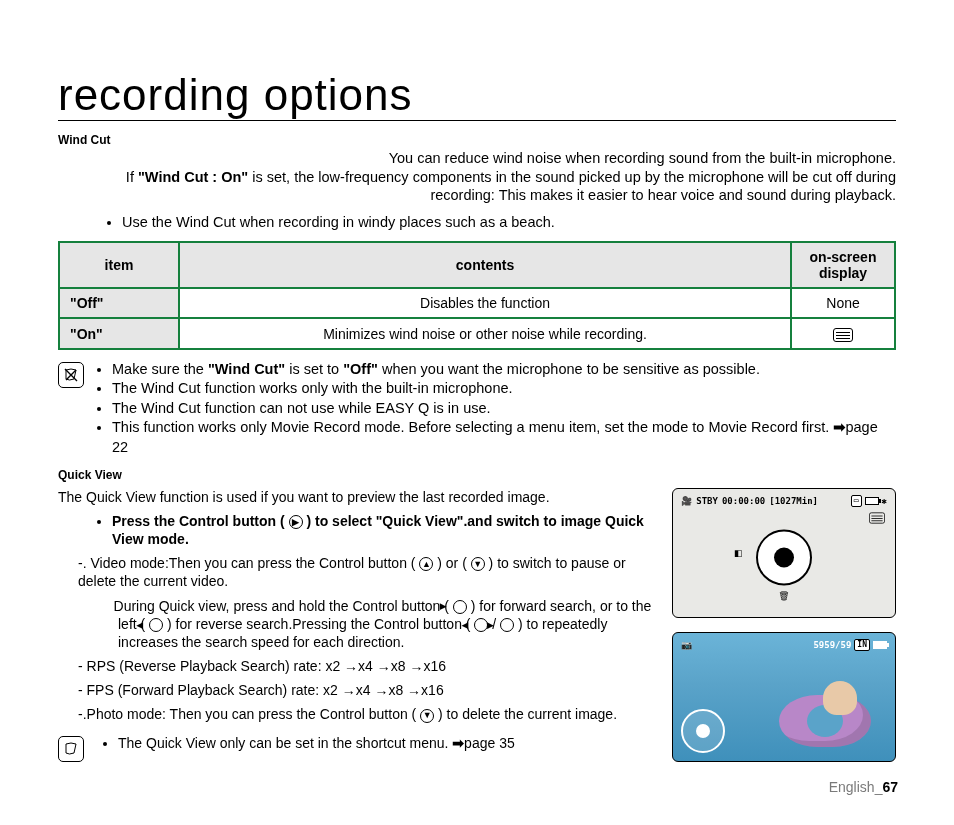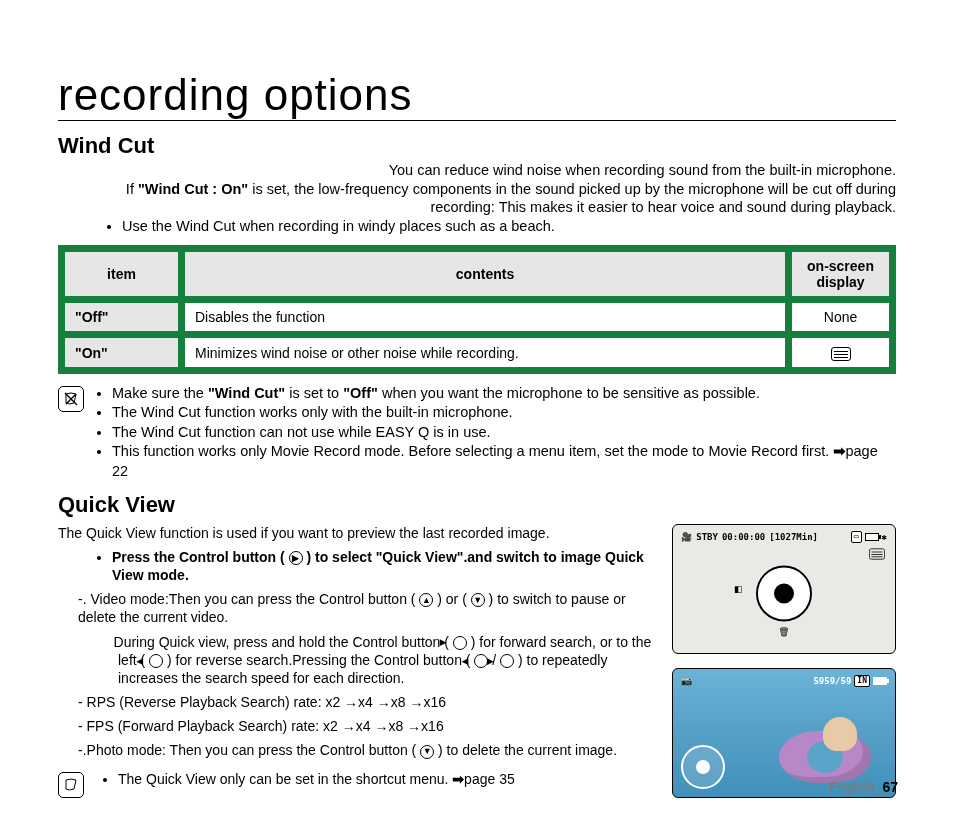--- a/index.html
+++ b/index.html
@@ -15,46 +15,46 @@
   .page-title {
     font-size: 44px;
     font-weight: 300;
     letter-spacing: 1px;
     border-bottom: 1px solid #000;
     padding-bottom: 0;
     margin-bottom: 12px;
     font-family: "Helvetica Neue", Arial, sans-serif;
   }
   .section-heading {
-    font-size: 22px;
+    font-size: 12px;
     font-weight: bold;
     margin-top: 6px;
     margin-bottom: 2px;
   }
   .body-text {
     font-size: 14.5px;
     line-height: 1.28;
     text-align: right;
   }
-  .bullets { margin-left: 50px; margin-top: 0; }
+  .bullets { margin-left: 50px; margin-top: 8px; }
   .bullets li { font-size: 14.5px; line-height: 1.3; list-style: disc; margin-left: 14px; }
   table.options {
     width: 100%;
     border-collapse: collapse;
     margin-top: 10px;
     margin-bottom: 10px;
   }
   table.options th, table.options td {
-    border: 7px solid #15803d;
+    border: 2px solid #15803d;
     font-size: 14px;
     padding: 6px 10px;
   }
   table.options th { background: #e6e6e6; font-weight: bold; text-align: center; }
   table.options td.col-item { background: #e6e6e6; font-weight: bold; width: 120px; text-align: left; }
-  table.options td.col-contents { text-align: left; border-radius: 12px; }
+  table.options td.col-contents { text-align: center; border-radius: 12px; }
   table.options td.col-display { width: 104px; text-align: center; }
   .note-row { display: flex; gap: 12px; align-items: flex-start; margin-top: 6px; }
   .note-icon {
     width: 26px; height: 26px;
     border: 1.5px solid #000;
     border-radius: 5px;
     display: flex; align-items: center; justify-content: center;
     font-size: 16px;
     flex: 0 0 26px;
     margin-top: 2px;

